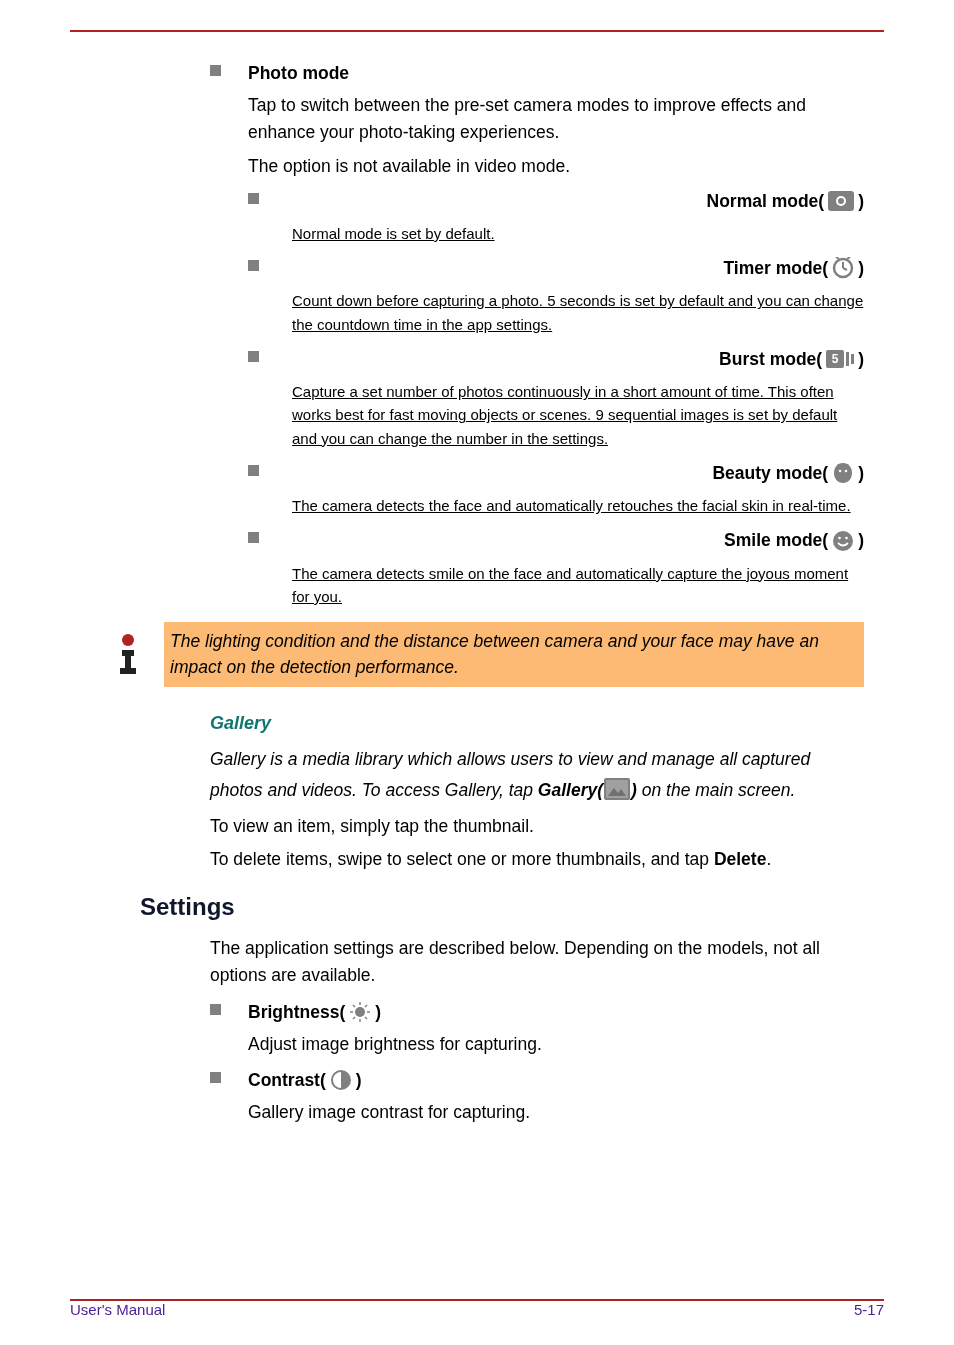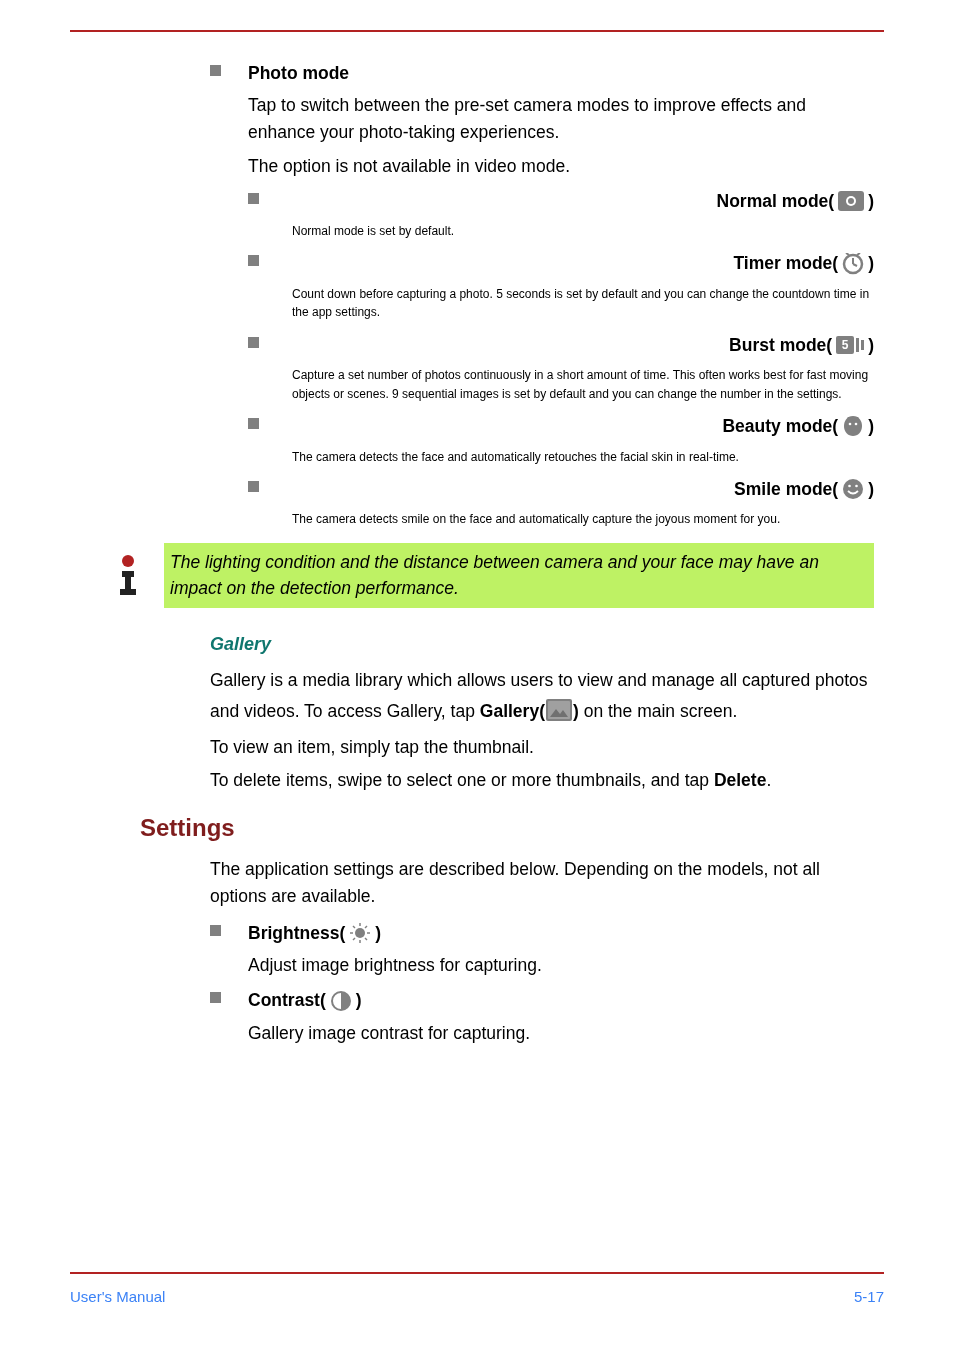--- a/index.html
+++ b/index.html
@@ -15,21 +15,21 @@
     padding: 30px 70px 20px 70px;
     height: 100%;
     position: relative;
   }
   .top-rule {
     border-top: 2px solid #b22222;
     margin-bottom: 28px;
   }
   .content {
     margin-left: 140px;
-    margin-right: 10px;
+    margin-right: 20px;
   }
   .item-l1 {
     position: relative;
     padding-left: 38px;
     margin-bottom: 8px;
   }
   .item-l1::before {
     content: "";
     position: absolute;
     left: 0;
@@ -60,77 +60,78 @@
     display: inline-flex;
     align-items: center;
     gap: 3px;
   }
   .body-text {
     font-size: 17.5px;
     line-height: 1.55;
     margin-top: 6px;
   }
   .sub-body {
-    font-size: 12px;
+    font-size: 15px;
     line-height: 1.55;
     padding-left: 82px;
     margin-bottom: 10px;
     margin-top: 4px;
+    text-decoration: underline;
   }
   .note-row {
     display: flex;
     align-items: center;
     gap: 18px;
     margin: 14px 0 26px -140px;
     padding-right: 0;
   }
   .note-icon {
     flex: 0 0 auto;
     width: 36px;
     height: 44px;
     margin-left: 40px;
   }
   .note-text {
     flex: 1;
     font-style: italic;
     font-size: 17.5px;
     line-height: 1.5;
-    background: #bef264;
+    background: #fdba74;
     padding: 6px 10px 6px 6px;
   }
   .h4-red {
     color: #0f766e;
     font-weight: bold;
     font-style: italic;
     font-size: 18px;
     margin: 10px 0 10px 0;
   }
   .h2-red {
-    color: #7f1d1d;
+    color: #0f172a;
     font-weight: bold;
     font-size: 24px;
     margin: 20px 0 14px -70px;
   }
   .inline-icon {
     display: inline-flex;
     vertical-align: middle;
     margin: 0 1px;
   }
   .inline-text-seg { font-size: 17.5px; line-height: 1.55; }
   .footer {
     position: absolute;
     left: 70px;
     right: 70px;
-    bottom: 40px;
+    bottom: 27px;
     border-top: 2px solid #b22222;
     display: flex;
     justify-content: space-between;
-    padding-top: 14px;
+    padding-top: 0;
     font-size: 15px;
-    color: #3b82f6;
+    color: #4c1d95;
   }
   b { font-weight: bold; }
 </style>
 </head>
 <body>
 
 <div class="page">
   <div class="top-rule"></div>
 
   <div class="content">
@@ -228,21 +229,21 @@
           <circle cx="18" cy="8" r="6" fill="#b22222"></circle>
           <rect x="12" y="18" width="12" height="6" fill="#222"></rect>
           <rect x="15" y="18" width="6" height="20" fill="#222"></rect>
           <rect x="10" y="36" width="16" height="6" fill="#222"></rect>
         </svg>
       </span>
       <div class="note-text">The lighting condition and the distance between camera and your face may have an impact on the detection performance.</div>
     </div>
 
     <div class="h4-red">Gallery</div>
-    <div class="body-text" style="line-height:1.8;">
+    <div class="body-text" style="line-height:1.8;font-style:italic;">
       <span class="inline-text-seg">Gallery is a media library which allows users to view and manage all captured photos and videos. To access Gallery, tap </span><b><span>Gallery(</span></b><span class="inline-icon" style="vertical-align:-4px;">
         <svg width="26" height="22" viewBox="0 0 26 22">
             <rect x="0" y="0" width="26" height="22" rx="2" fill="#808080"></rect>
             <rect x="2" y="2" width="22" height="18" rx="1" fill="#a0a0a0"></rect>
             <polygon points="4,18 10,10 14,15 17,11 22,18" fill="#707070"></polygon>
           </svg>
       </span><b><span>)</span></b><span class="inline-text-seg"> on the main screen.</span>
     </div>
     <div class="body-text">To view an item, simply tap the thumbnail.</div>
     <div class="body-text">

